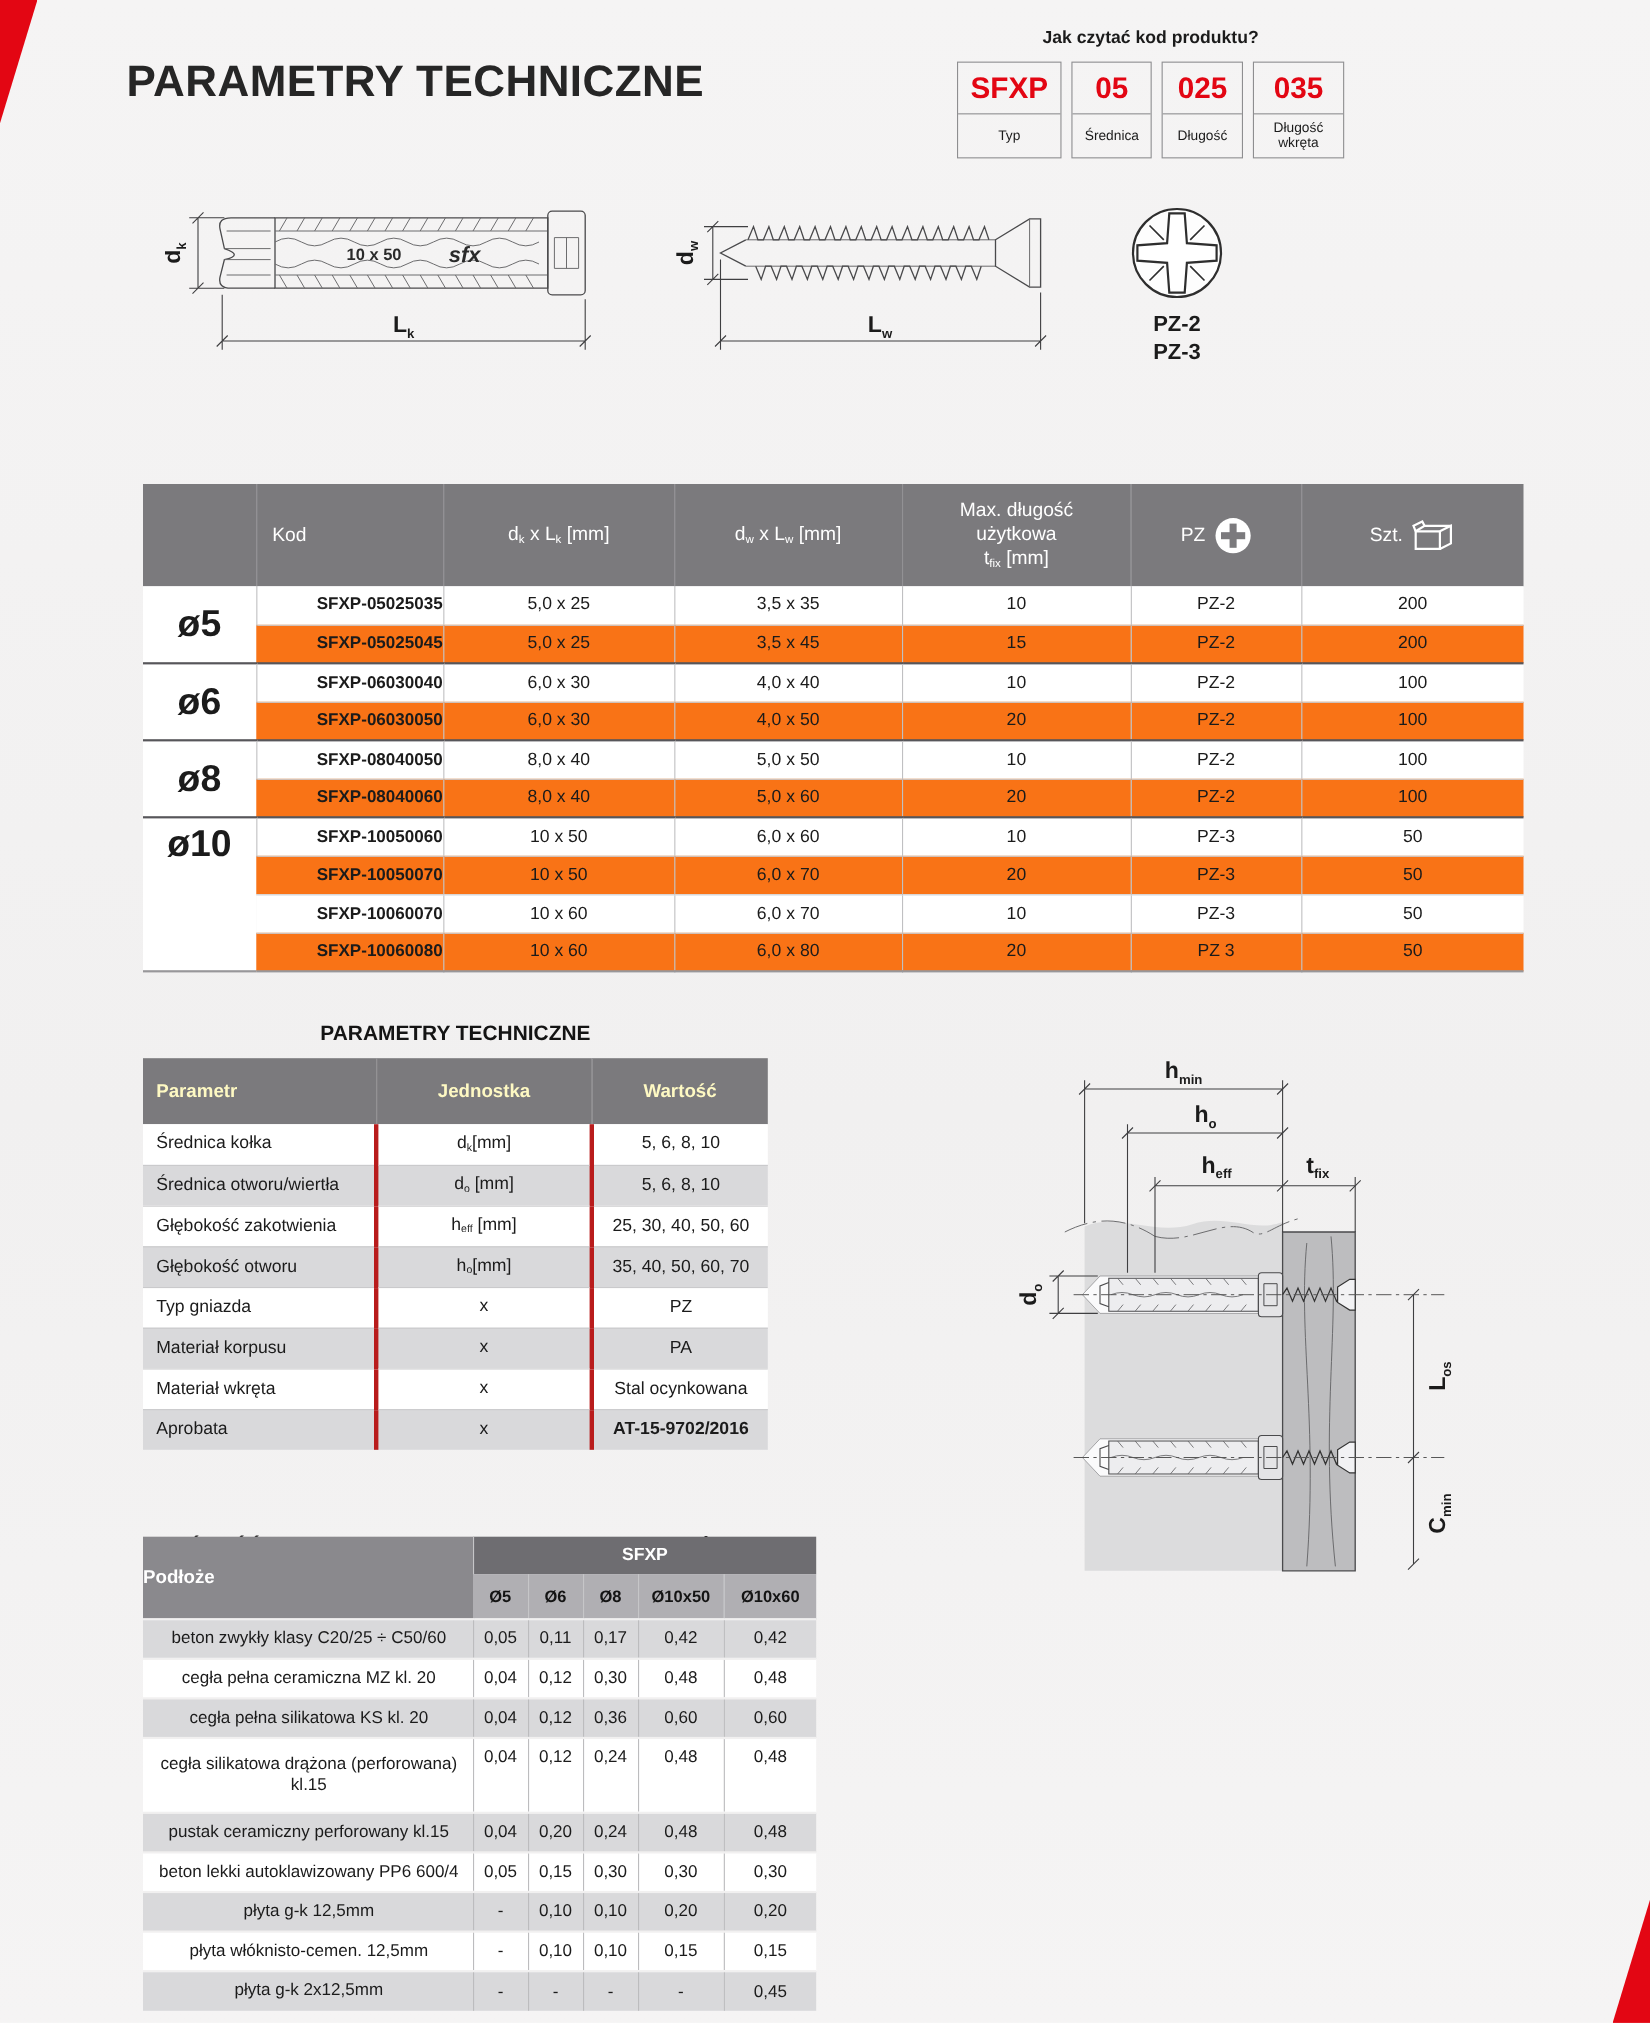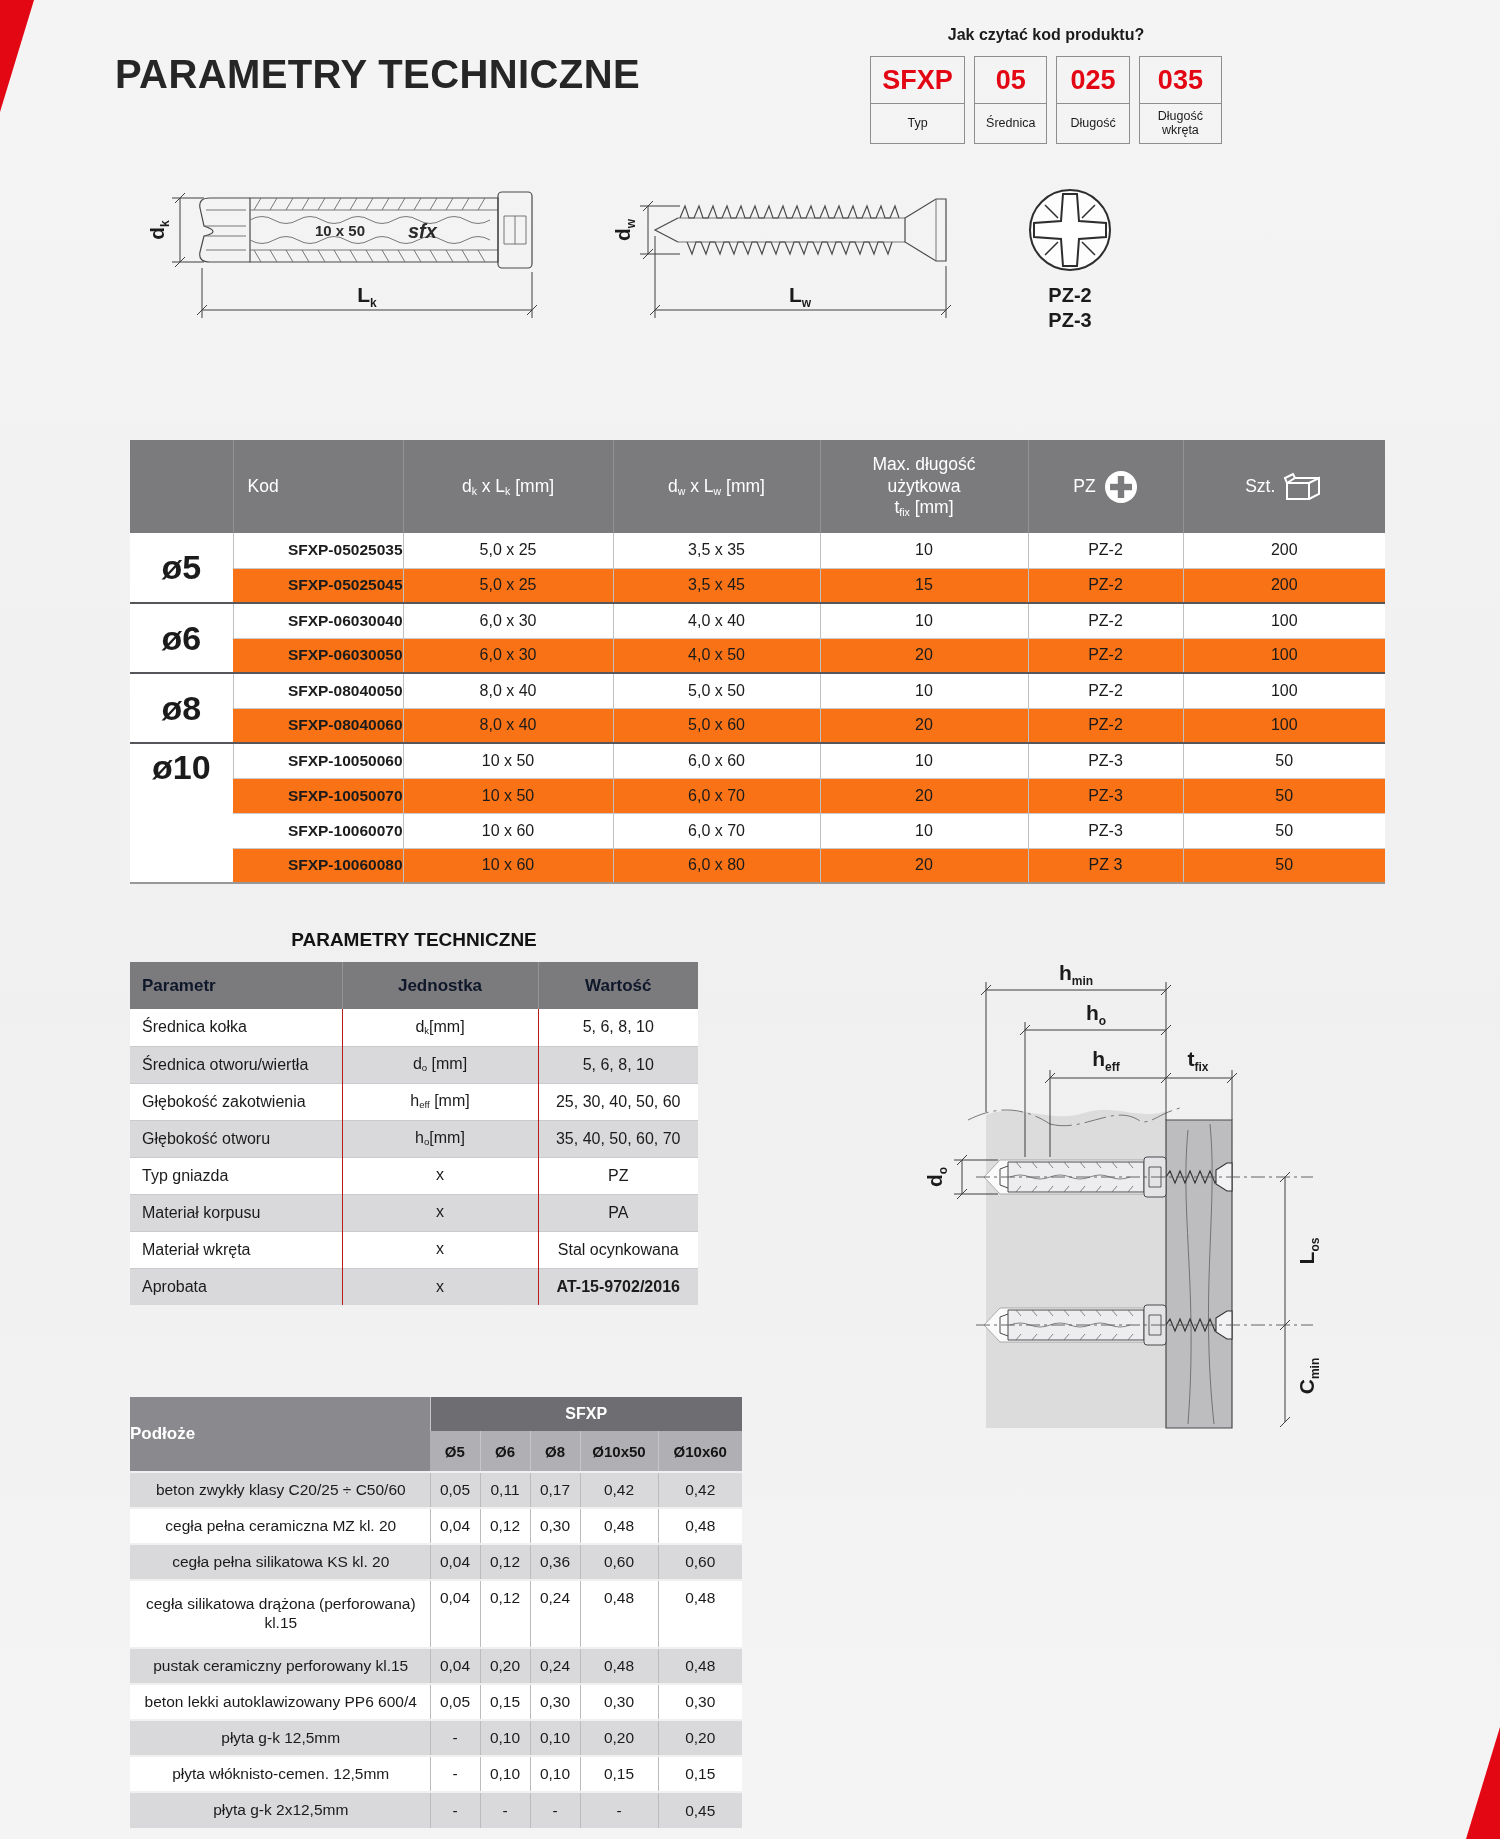--- a/index.html
+++ b/index.html
@@ -68,25 +68,25 @@
   .dia-top{vertical-align:top;padding-top:4px}
   .hdr-ico{vertical-align:middle;margin-left:8px}
 
   
   .sec-title{position:absolute;font-weight:700;font-size:19px;color:#141414;text-align:center}
   .params-title{left:130px;top:929px;width:568px}
   .load-title{left:110px;top:1397px;width:648px}
 
   
   .params-table{position:absolute;left:130px;top:962px;width:568px}
-  .params-table th{background:#7b7a7d;color:#0f172a;font-size:17px;font-weight:700;height:47px;
+  .params-table th{background:#7b7a7d;color:#fef9c3;font-size:17px;font-weight:700;height:60px;
     border-left:1px solid #949396;text-align:center}
   .params-table th:first-child{border-left:none;text-align:left;padding-left:12px}
   .params-table td{height:37px;font-size:16px;text-align:center;
-    border-left:1px solid #b91c1c;border-top:1px solid #cacacc}
+    border-left:4px solid #b91c1c;border-top:1px solid #cacacc}
   .params-table td:first-child{border-left:none;text-align:left;padding-left:12px}
   .params-table tbody tr:nth-child(odd) td{background:#fff}
   .params-table tbody tr:nth-child(even) td{background:#d9d9db}
   .params-table tbody tr:first-child td{border-top:none}
   .p-val.bold{font-weight:800}
 
   
   .load-table{position:absolute;left:130px;top:1397px;width:612px}
   .load-table th{border-left:1px solid #c6c6c8}
   .load-table th:first-child{border-left:none}

